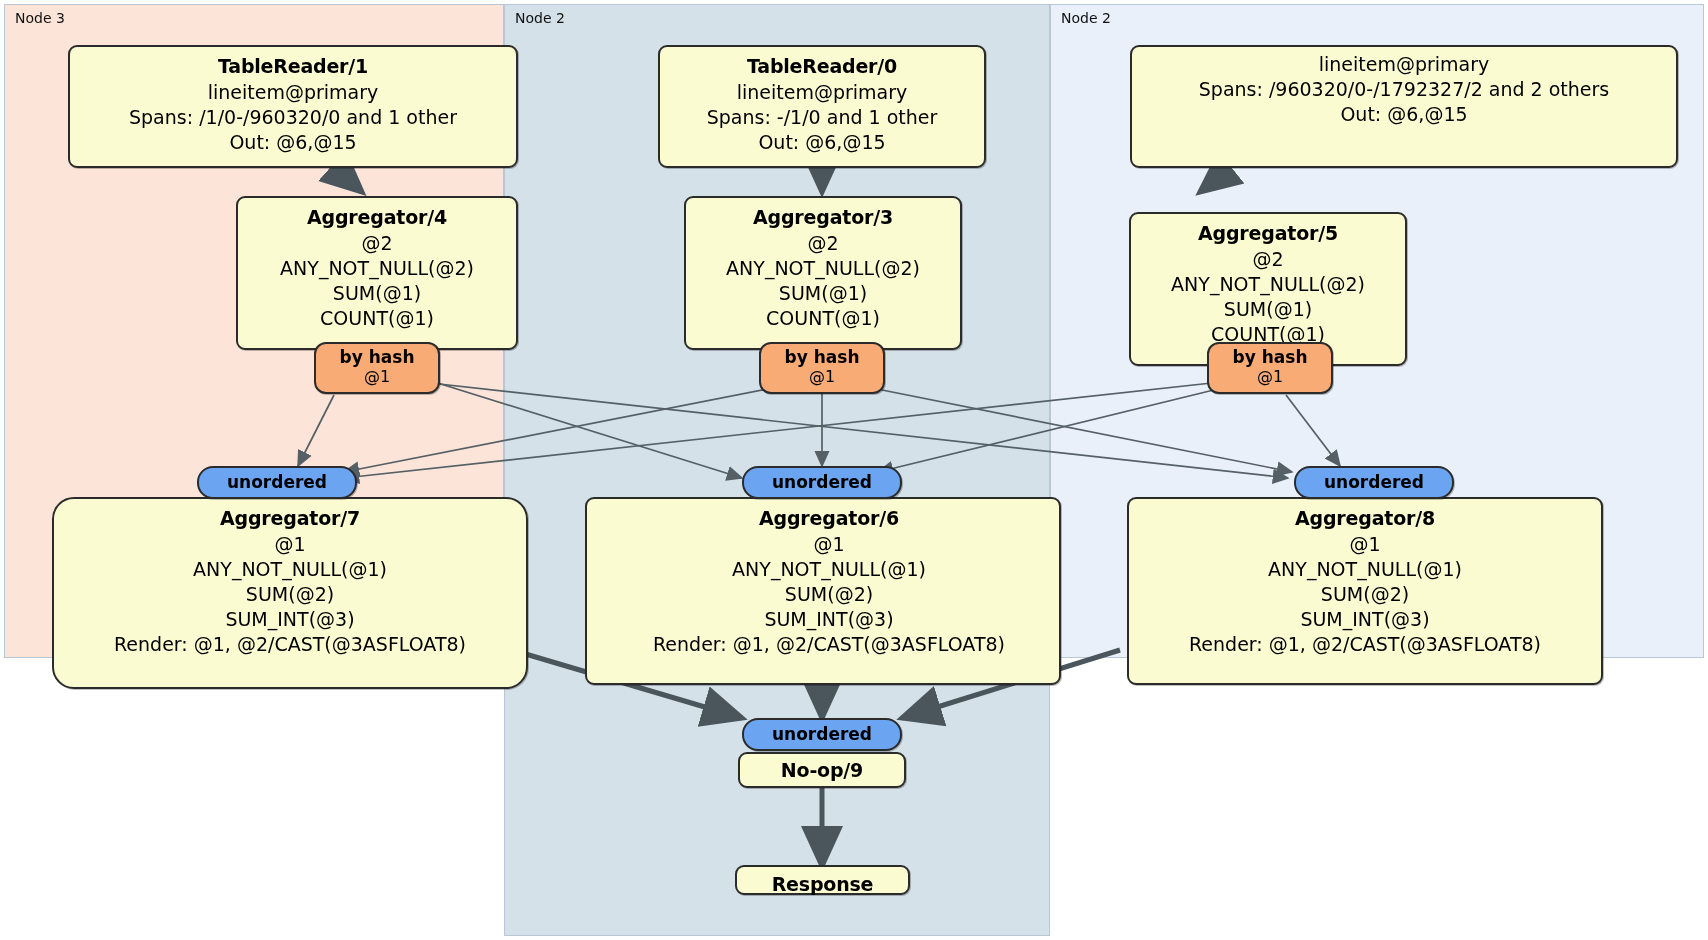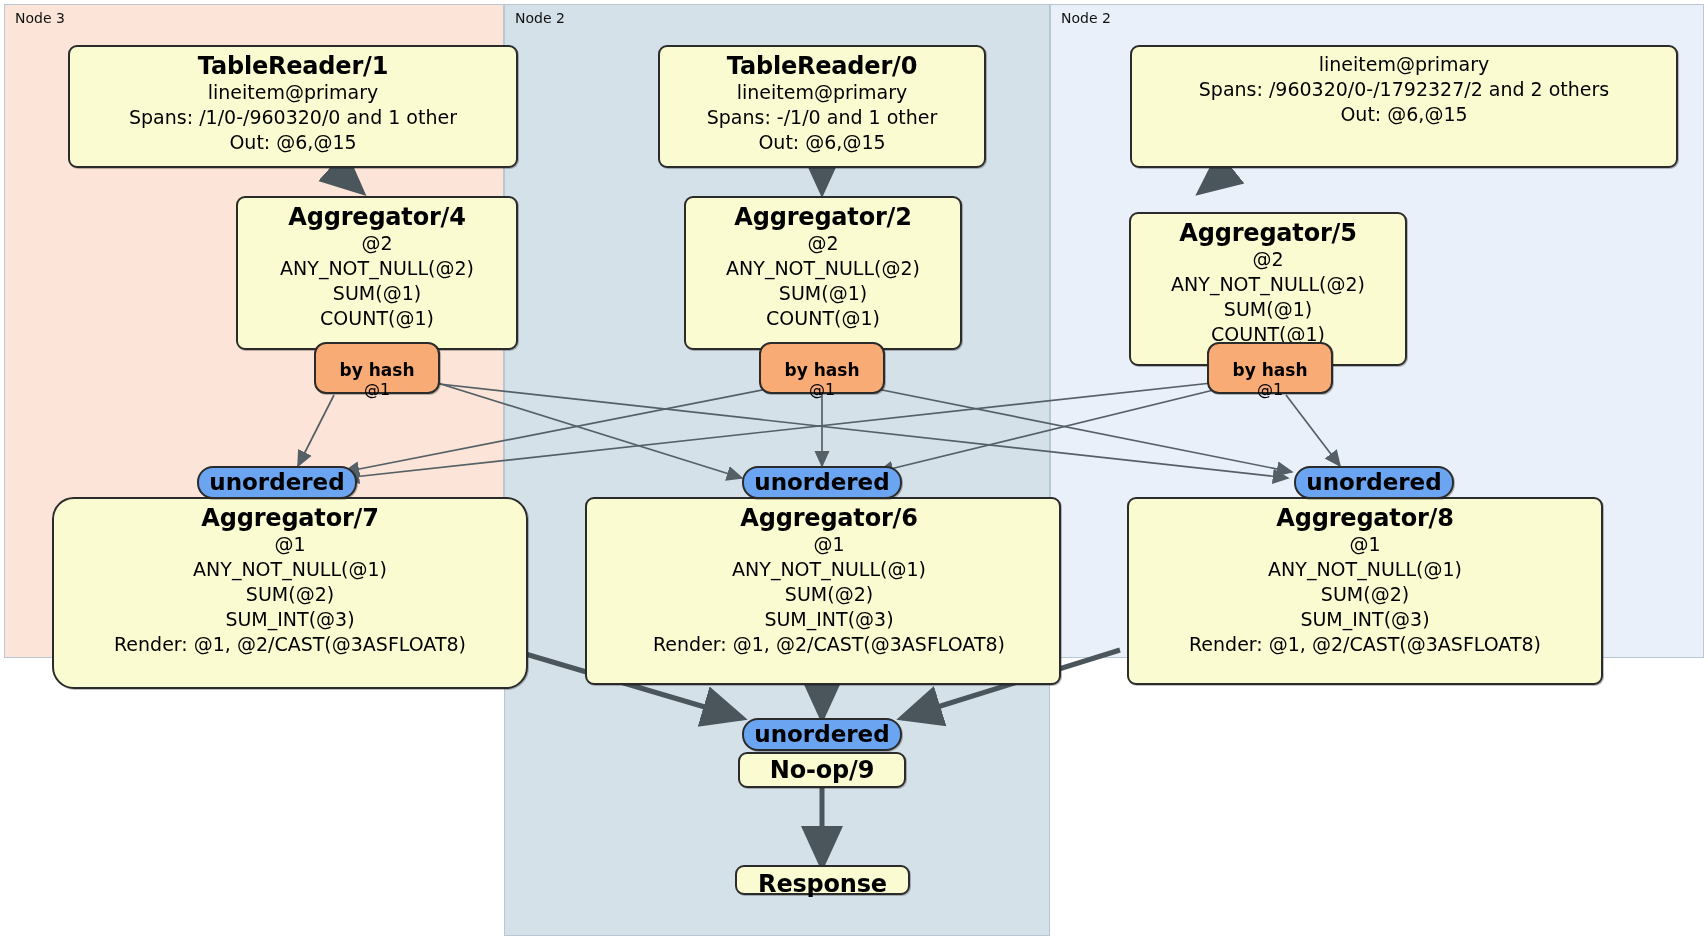--- a/index.html
+++ b/index.html
@@ -42,48 +42,48 @@
     border-radius: 9px;
     text-align: center;
     color: #000000;
     font-size: 19px;
     line-height: 25px;
     padding-top: 5px;
     box-shadow: 1px 1px 0 rgba(0,0,0,0.25);
   }
   .proc-box .title {
     font-weight: bold;
-    font-size: 24px;
+    font-size: 19px;
     line-height: 28px;
     letter-spacing: -0.2px;
   }
   .proc-box .ln {
     white-space: nowrap;
   }
   .badge {
     position: absolute;
     box-sizing: border-box;
     border-radius: 14px;
     border: 2px solid #2b2b2b;
     text-align: center;
     color: #000000;
     box-shadow: 1px 1px 0 rgba(0,0,0,0.25);
   }
   .badge-hash {
     background: #f9ab76;
     font-size: 17px;
     line-height: 20px;
-    padding-top: 16px;
+    padding-top: 3px;
     border-radius: 12px;
   }
   .badge-hash .b1 { font-weight: bold; }
   .badge-hash .b2 { font-size: 16px; }
   .badge-unordered {
     background: #6ba4f0;
-    font-size: 23px;
+    font-size: 17px;
     font-weight: bold;
     line-height: 29px;
     border-radius: 16px;
   }
   .svg-edges {
     position: absolute;
     left: 0; top: 0;
     width: 1708px;
     height: 940px;
     pointer-events: none;
@@ -168,21 +168,21 @@
 
   <div class="proc-box lay-box" style="left:236px; top:196px; width:282px; height:154px;">
     <div class="title">Aggregator/4</div>
     <div class="ln">@2</div>
     <div class="ln">ANY_NOT_NULL(@2)</div>
     <div class="ln">SUM(@1)</div>
     <div class="ln">COUNT(@1)</div>
   </div>
 
   <div class="proc-box lay-box" style="left:684px; top:196px; width:278px; height:154px;">
-    <div class="title">Aggregator/2</div>
+    <div class="title">Aggregator/3</div>
     <div class="ln">@2</div>
     <div class="ln">ANY_NOT_NULL(@2)</div>
     <div class="ln">SUM(@1)</div>
     <div class="ln">COUNT(@1)</div>
   </div>
 
   <div class="proc-box lay-box" style="left:1129px; top:212px; width:278px; height:154px;">
     <div class="title">Aggregator/5</div>
     <div class="ln">@2</div>
     <div class="ln">ANY_NOT_NULL(@2)</div>

